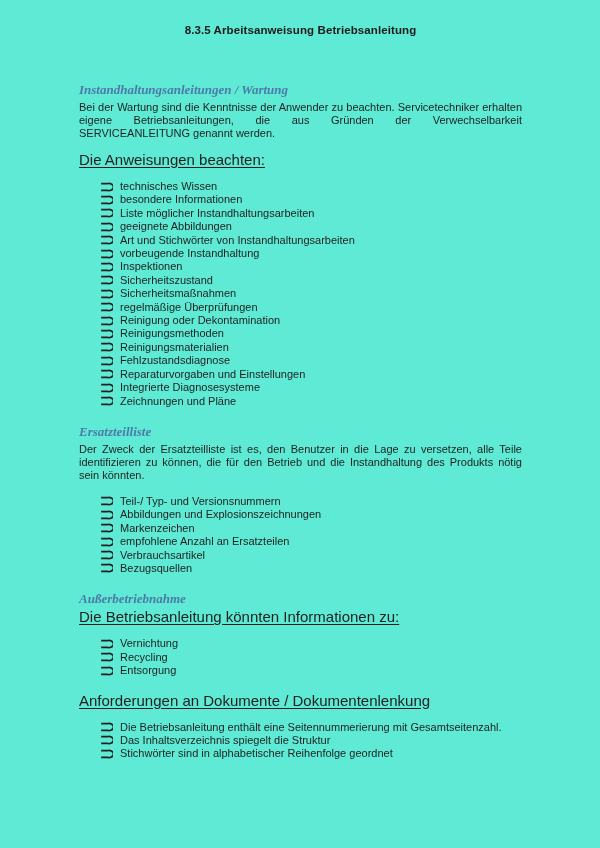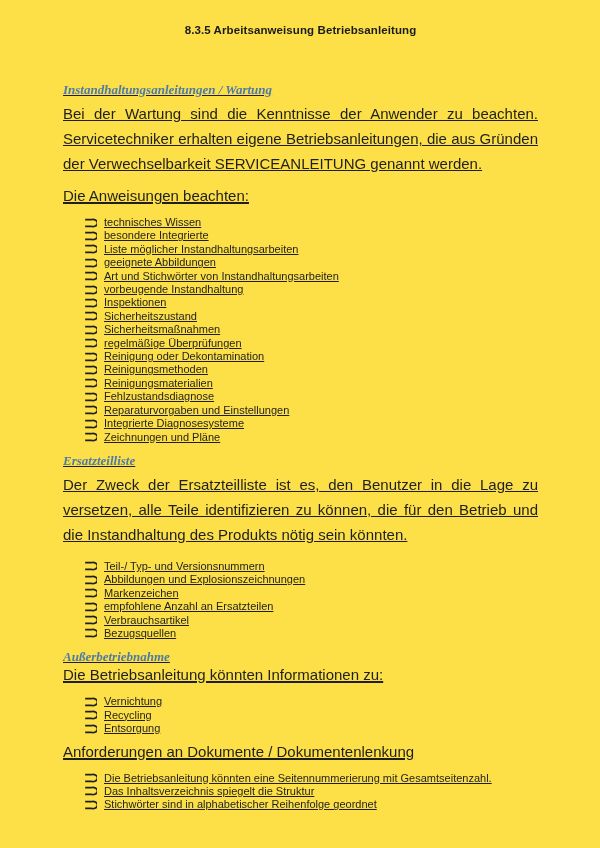--- a/index.html
+++ b/index.html
@@ -13,43 +13,43 @@
     overflow: hidden;
     font-family: "Liberation Sans", sans-serif;
     color: #1f1f1f;
     -webkit-font-smoothing: antialiased;
   }
   .page {
     box-sizing: border-box;
     width: 600px;
     height: 848px;
     padding: 24px 62px 20px 63px;
-    background: #fde047;
+    background: #5eead4;
   }
   .doc-title {
     text-align: center;
     font-weight: bold;
     font-size: 11.5px;
     letter-spacing: 0.1px;
     margin: 0 0 46px 0;
     color: #1a1a1a;
   }
-  .section { margin: 0; text-decoration: underline; }
+  .section { margin: 16px; }
   .section-heading {
     font-family: "Liberation Serif", serif;
     font-style: italic;
     font-weight: bold;
     font-size: 13px;
     color: #4e7aa8;
     margin: 0 0 4px 0;
     line-height: 15px;
   }
   .section-paragraph {
-    font-size: 15px;
-    line-height: 25px;
+    font-size: 11px;
+    line-height: 13px;
     text-align: justify;
     margin: 0 0 13px 0;
   }
   .section-paragraph:empty { display: none; }
   .list-intro {
     font-size: 15px;
     line-height: 14px;
     text-decoration: underline;
     text-underline-offset: 2px;
     margin: 0 0 13px 0;
@@ -95,21 +95,21 @@
     </span>
     <span>technisches Wissen</span>
   </li>
 
   <li class="list-item">
     <span class="bullet">
       <svg width="12" height="10" viewBox="0 0 12 10" aria-hidden="true">
         <path d="M1 1.7 H6 A4.6 3.6 0 1 1 6 8.3 H1" fill="none" stroke="#1f1f1f" stroke-width="1.7" stroke-linecap="square" stroke-linejoin="round"></path>
       </svg>
     </span>
-    <span>besondere Integrierte</span>
+    <span>besondere Informationen</span>
   </li>
 
   <li class="list-item">
     <span class="bullet">
       <svg width="12" height="10" viewBox="0 0 12 10" aria-hidden="true">
         <path d="M1 1.7 H6 A4.6 3.6 0 1 1 6 8.3 H1" fill="none" stroke="#1f1f1f" stroke-width="1.7" stroke-linecap="square" stroke-linejoin="round"></path>
       </svg>
     </span>
     <span>Liste möglicher Instandhaltungsarbeiten</span>
   </li>
@@ -339,21 +339,21 @@
   <section class="section">
 
     <p class="list-intro">Anforderungen an Dokumente / Dokumentenlenkung</p>
     <ul class="bullet-list">
   <li class="list-item">
     <span class="bullet">
       <svg width="12" height="10" viewBox="0 0 12 10" aria-hidden="true">
         <path d="M1 1.7 H6 A4.6 3.6 0 1 1 6 8.3 H1" fill="none" stroke="#1f1f1f" stroke-width="1.7" stroke-linecap="square" stroke-linejoin="round"></path>
       </svg>
     </span>
-    <span>Die Betriebsanleitung könnten eine Seitennummerierung mit Gesamtseitenzahl.</span>
+    <span>Die Betriebsanleitung enthält eine Seitennummerierung mit Gesamtseitenzahl.</span>
   </li>
 
   <li class="list-item">
     <span class="bullet">
       <svg width="12" height="10" viewBox="0 0 12 10" aria-hidden="true">
         <path d="M1 1.7 H6 A4.6 3.6 0 1 1 6 8.3 H1" fill="none" stroke="#1f1f1f" stroke-width="1.7" stroke-linecap="square" stroke-linejoin="round"></path>
       </svg>
     </span>
     <span>Das Inhaltsverzeichnis spiegelt die Struktur</span>
   </li>

